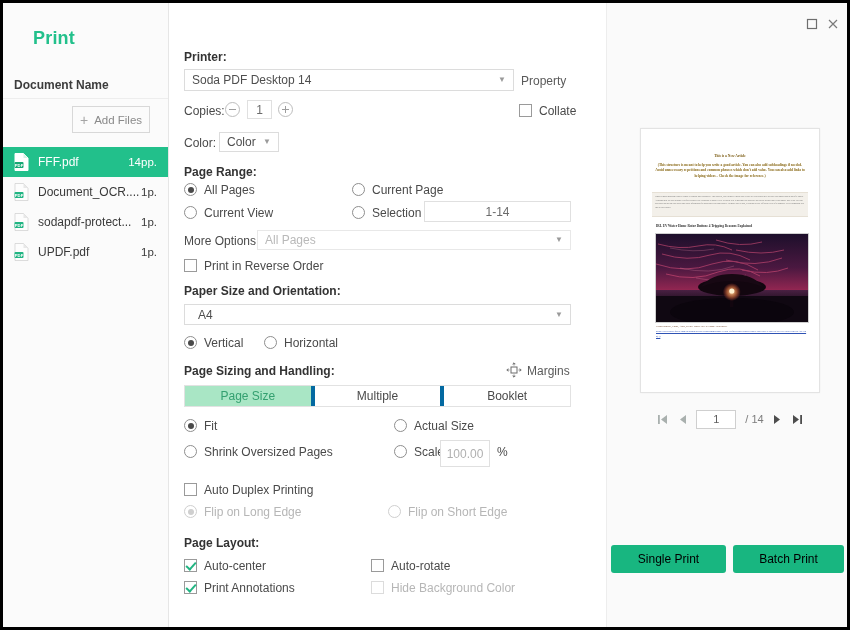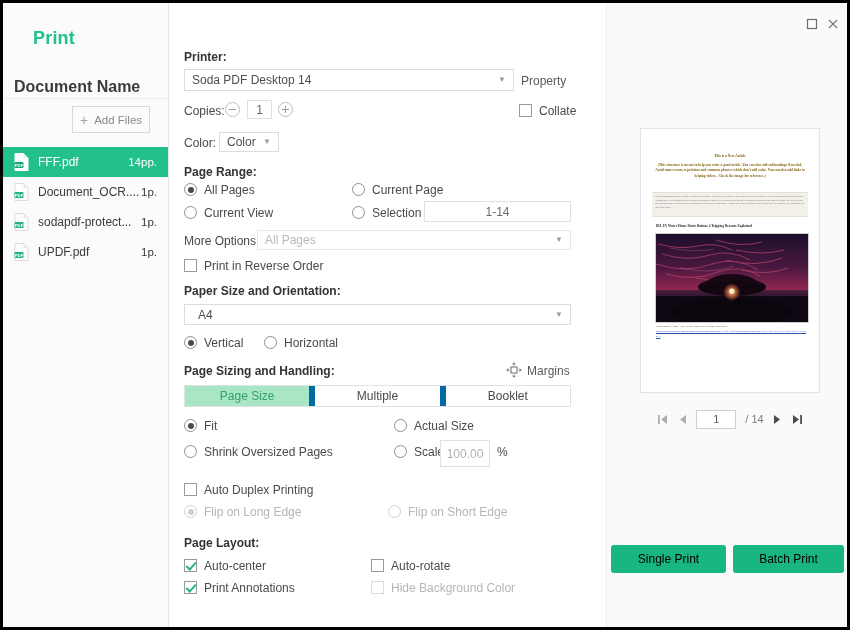--- a/index.html
+++ b/index.html
@@ -32,21 +32,21 @@
     box-sizing: border-box;
   }
   .print-title {
     position: absolute; left: 30px; top: 25px;
     font-size: 18px; font-weight: bold;
     color: #22c08b;
     letter-spacing: .2px;
   }
   .doc-name-label {
     position: absolute; left: 11px; top: 75px;
-    font-size: 16px; font-weight: bold;
+    font-size: 12px; font-weight: bold;
     color: #3c3c3c;
   }
   .sidebar-divider {
     position: absolute; left: 0; top: 95px;
     width: 165px; height: 1px; background: #ededed;
   }
   .add-files-btn {
     position: absolute; right: 18px; top: 103px;
     width: 78px; height: 27px;
     border: 1px solid #d8d8d8;
@@ -185,21 +185,21 @@
     width: 387px; height: 22px;
     display: flex;
     border: 1px solid #e2e2e2;
     box-sizing: border-box;
   }
   .tab {
     flex: 1;
     display: flex; align-items: center; justify-content: center;
     font-size: 12px; color: #4a4a4a;
     background: #fff;
-    border-right: 6px solid #0369a1;
+    border-right: 4px solid #0369a1;
     cursor: pointer;
   }
   .tab:last-child { border-right: none; }
   .tab.active {
     background: #a9e6c5;
     color: #34a070;
   }
 
   
   .preview-pane {

